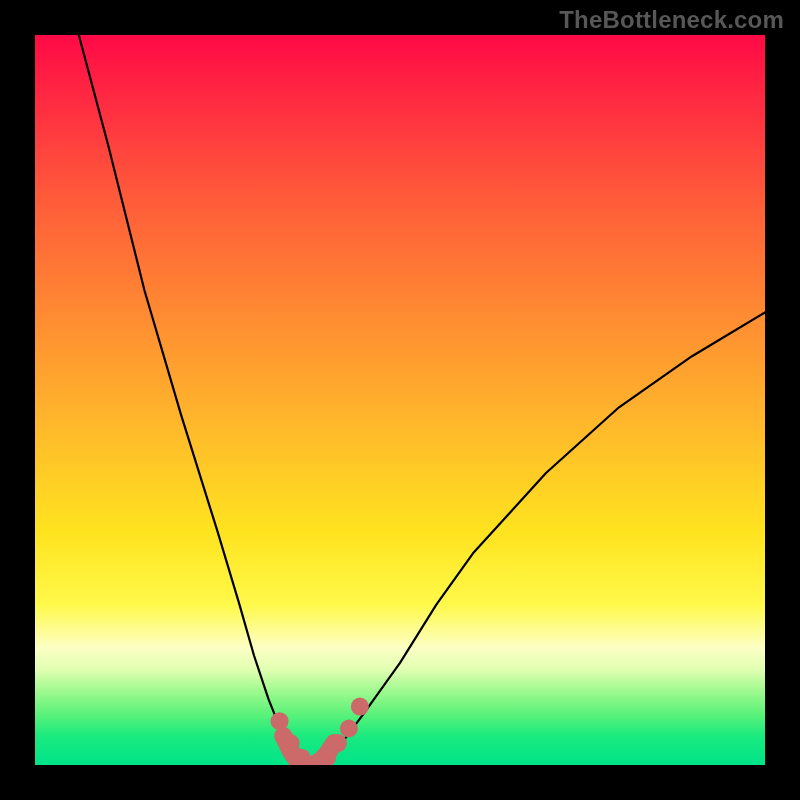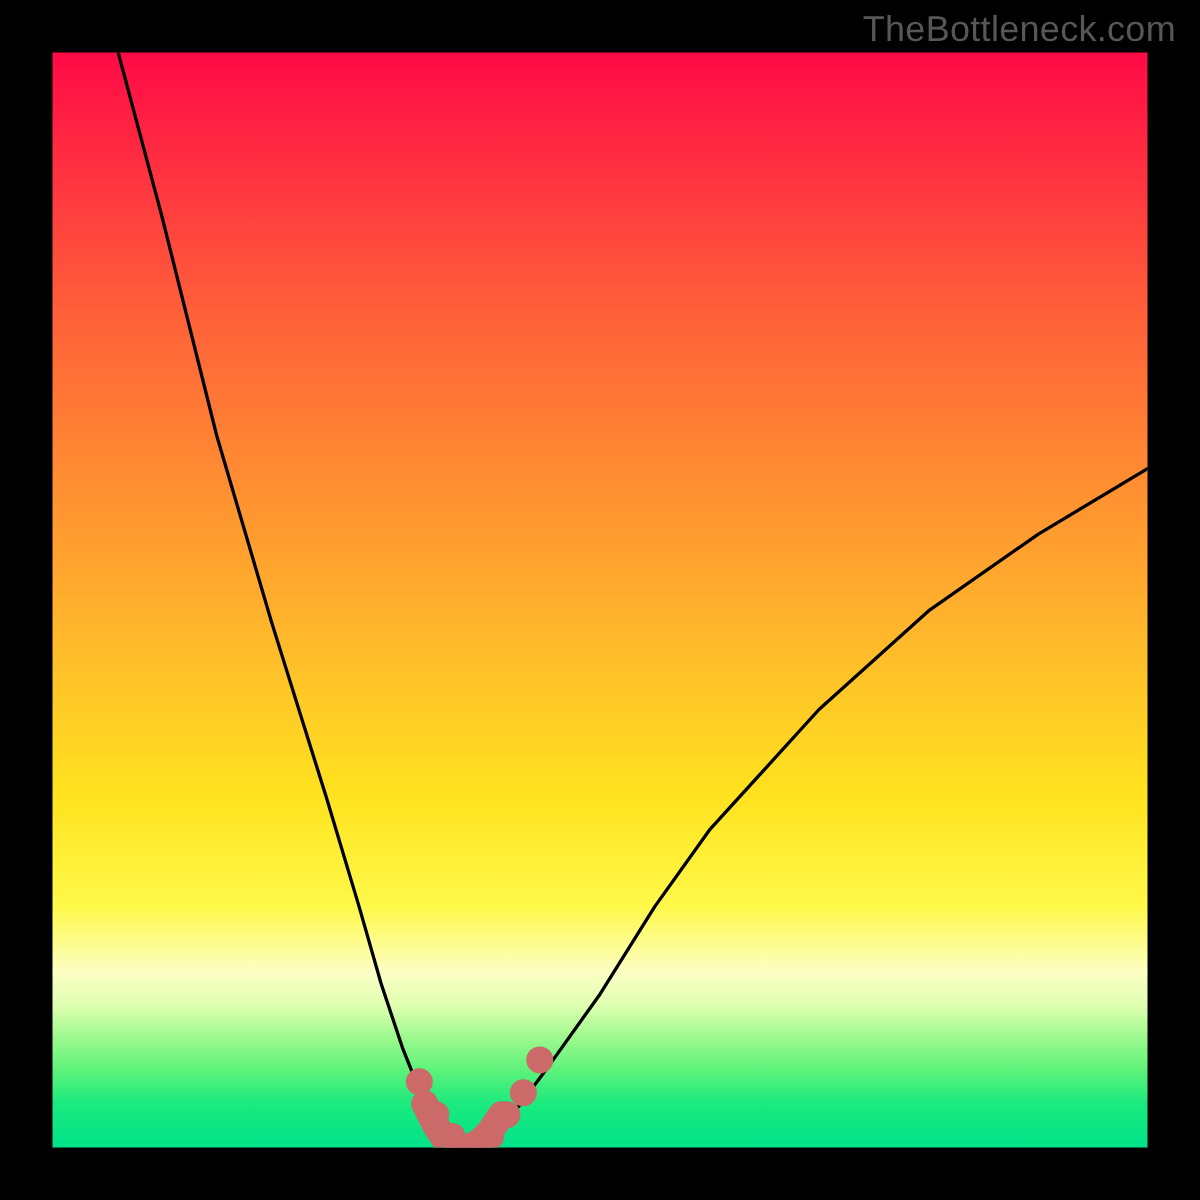--- a/index.html
+++ b/index.html
@@ -40,21 +40,21 @@
       #1bea7f 96%,
       #00e389 100%
     );
   }
   .watermark {
     position: absolute;
     top: 6px;
     right: 16px;
     color: #575757;
     font-size: 24px;
-    font-weight: 400;
+    font-weight: 700;
     letter-spacing: 0.2px;
     user-select: none;
   }
   svg.curve {
     position: absolute;
     left: 0;
     top: 0;
     width: 730px;
     height: 730px;
   }

